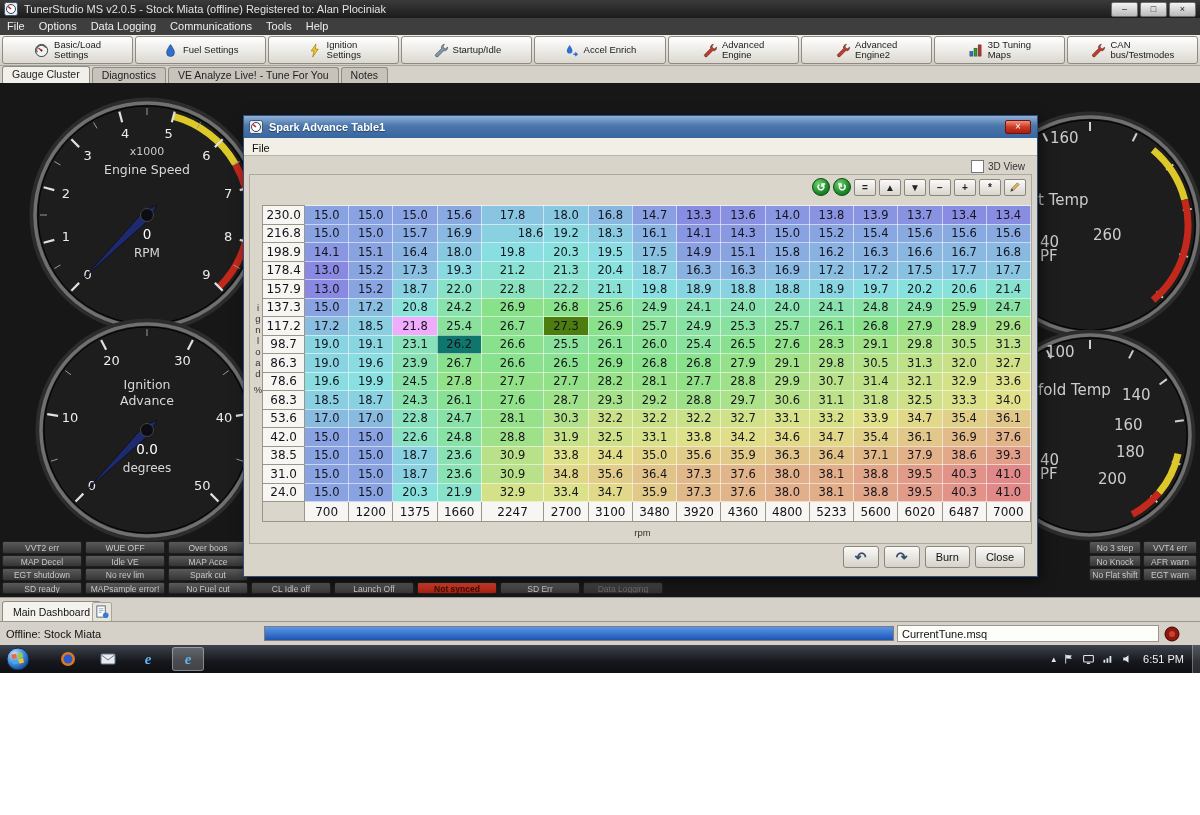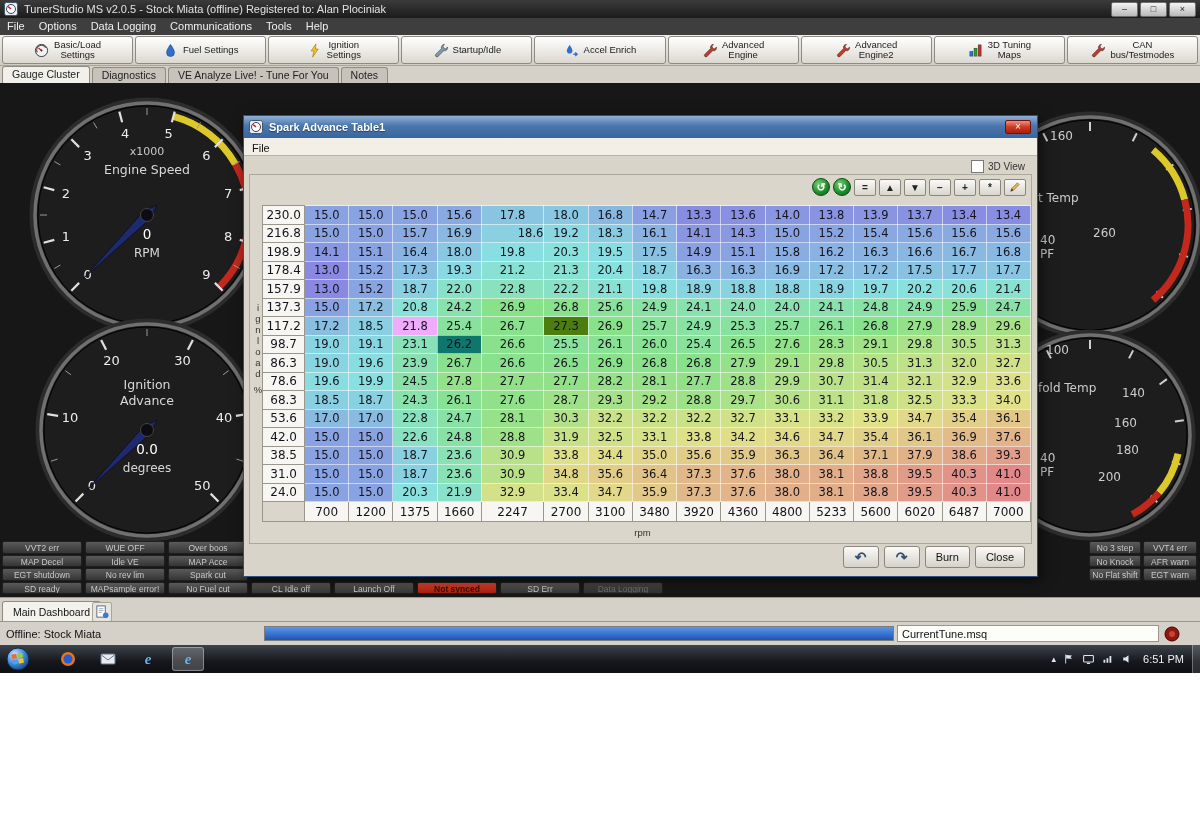--- a/index.html
+++ b/index.html
@@ -11,30 +11,30 @@
   .title-text{margin-left:6px;font-size:11px;color:#e2e2e2;white-space:nowrap;}
   .win-controls{position:absolute;right:4px;top:2px;display:flex;gap:2px;}
   .win-btn{width:25px;height:13px;border:1px solid #6e6e6e;border-radius:2px;background:linear-gradient(#f4f4f4,#b9b9b9);font-size:9px;line-height:12px;text-align:center;color:#222;}
 
   .menubar{position:absolute;left:0;top:18px;width:1200px;height:17px;background:#3e3e3e;display:flex;align-items:center;}
   .menu-item{padding:0 7px;font-size:11px;color:#eee;line-height:17px;}
 
   .toolbar{position:absolute;left:0;top:35px;width:1200px;height:31px;background:linear-gradient(#f0eee8,#cfccc4);display:flex;align-items:center;padding:0 1px;box-sizing:border-box;border-bottom:1px solid #a8a49c;}
   .tbtn{flex:1;height:26px;margin:0 1px;border:1px solid #8f8b83;border-radius:3px;background:linear-gradient(#ffffff,#dbd8d0);display:flex;align-items:center;justify-content:center;gap:5px;overflow:hidden;}
   .tbtn-icon{width:15px;height:15px;flex:none;display:flex;}
-  .tbtn-label{font-size:9.5px;line-height:10.5px;color:#1a1a1a;text-align:center;}
+  .tbtn-label{font-size:9.5px;line-height:10.5px;color:#1a1a1a;}
 
   .tabbar{position:absolute;left:0;top:66px;width:1200px;height:17px;background:#d5d1c9;display:flex;align-items:flex-end;padding-left:2px;box-sizing:border-box;}
   .tab{height:15px;line-height:15px;padding:0 9px;font-size:10.5px;color:#222;background:#c7c3bb;border:1px solid #8f8b83;border-bottom:none;border-radius:3px 3px 0 0;margin-right:2px;white-space:nowrap;}
   .tab.active{background:#f2f0ea;height:16px;}
 
   .dashboard{position:absolute;left:0;top:83px;width:1200px;height:514px;background:#171717;overflow:hidden;}
   .gfx{position:absolute;left:0;top:0;}
   .gfx text{font-family:"DejaVu Sans",sans-serif;}
-  .frag{position:absolute;font-size:12px;color:#cdcdcd;font-family:"DejaVu Sans",sans-serif;white-space:nowrap;}
+  .frag{position:absolute;font-size:15px;color:#cdcdcd;font-family:"DejaVu Sans",sans-serif;white-space:nowrap;}
   .ind{position:absolute;height:12.5px;line-height:12.5px;text-align:center;font-size:8.5px;color:#c9c9c9;background:linear-gradient(#5a5a5a,#353535);border:1px solid #1f1f1f;border-radius:2px;overflow:hidden;white-space:nowrap;box-sizing:border-box;}
   .ind.alert{background:linear-gradient(#e04430,#a81e0e);color:#3c0d05;font-weight:bold;}
   .ind.disabled{color:#6e6e6e;background:linear-gradient(#464646,#303030);}
 
   .dialog{position:absolute;left:243px;top:115px;width:795px;height:462px;background:#d8d4ca;border:1px solid #2f4f7f;box-shadow:3px 4px 12px rgba(0,0,0,.55);box-sizing:border-box;z-index:5;}
   .dlg-titlebar{position:absolute;left:0;top:0;right:0;height:22px;background:linear-gradient(#8fb0d8,#4a76ab 45%,#3a66a0);display:flex;align-items:center;}
   .dlg-icon{width:14px;height:14px;margin-left:5px;display:inline-flex;}
   .dlg-title{margin-left:6px;font-size:11px;font-weight:bold;color:#fff;text-shadow:0 1px 1px rgba(0,0,0,.45);}
   .dlg-close{position:absolute;right:6px;top:4px;width:26px;height:14px;border-radius:2px;background:linear-gradient(#f09080,#cc3a22 50%,#a81e10);border:1px solid #6e1408;color:#fff;font-size:10px;line-height:12px;text-align:center;box-sizing:border-box;}
   .dlg-menubar{position:absolute;left:0;top:22px;right:0;height:17px;background:#f2efe7;border-bottom:1px solid #b8b4aa;}

